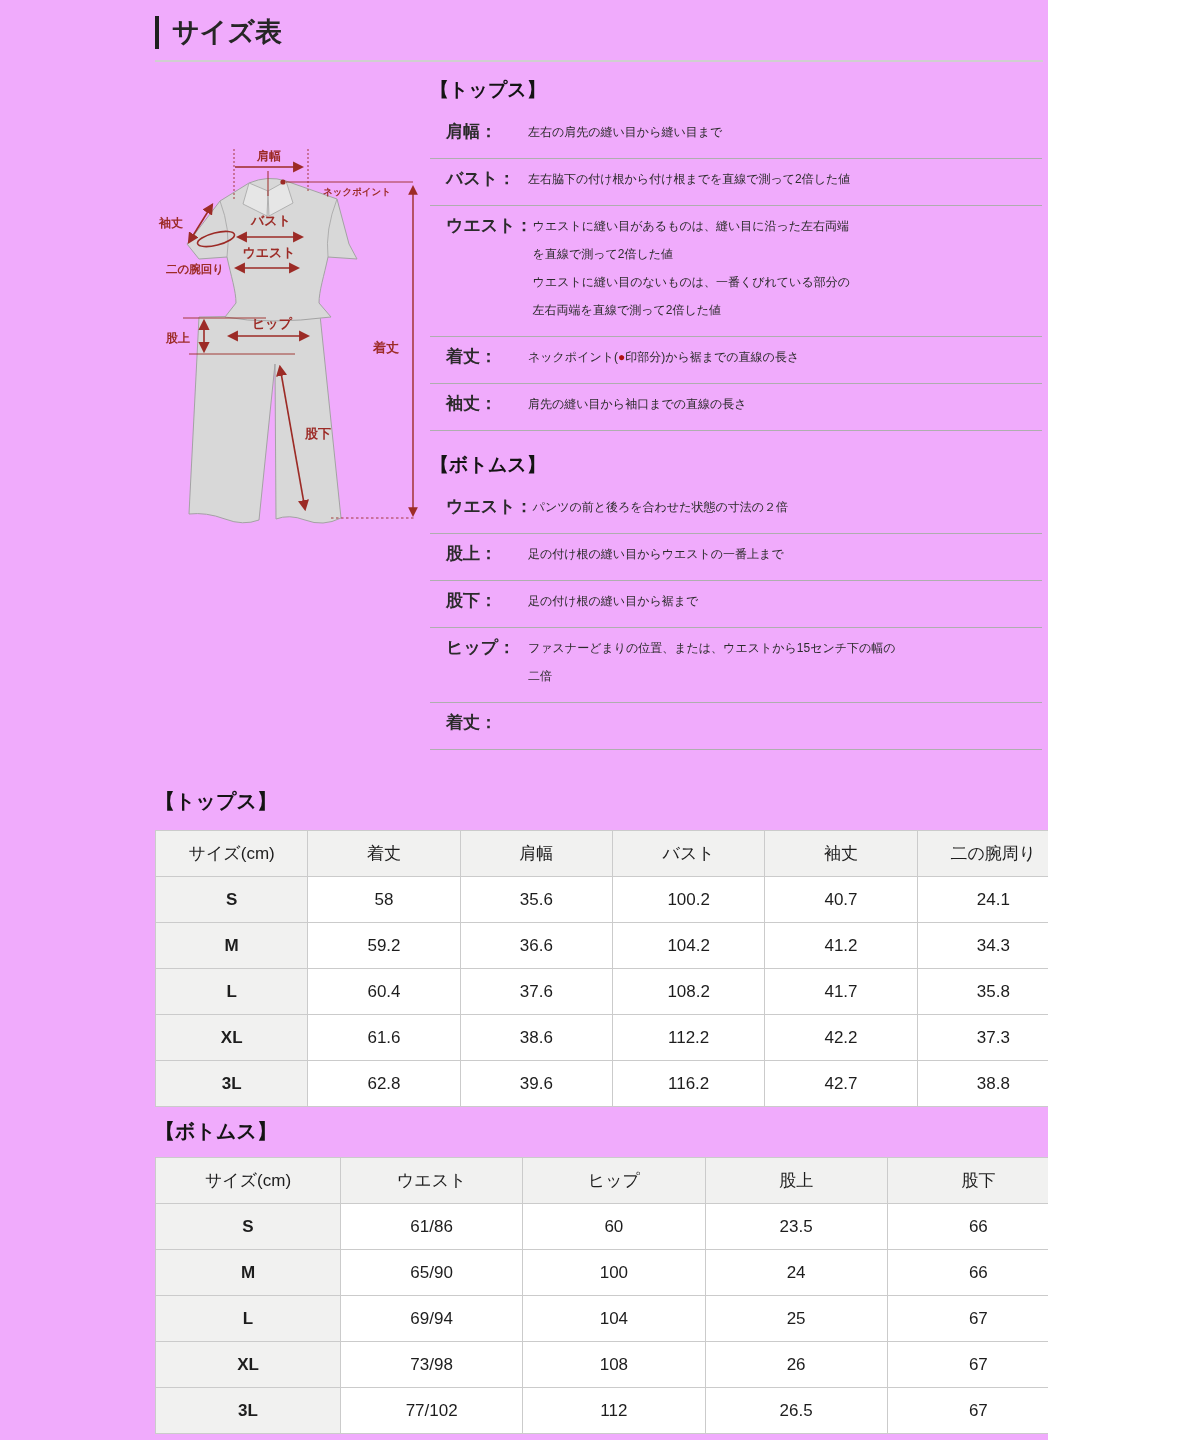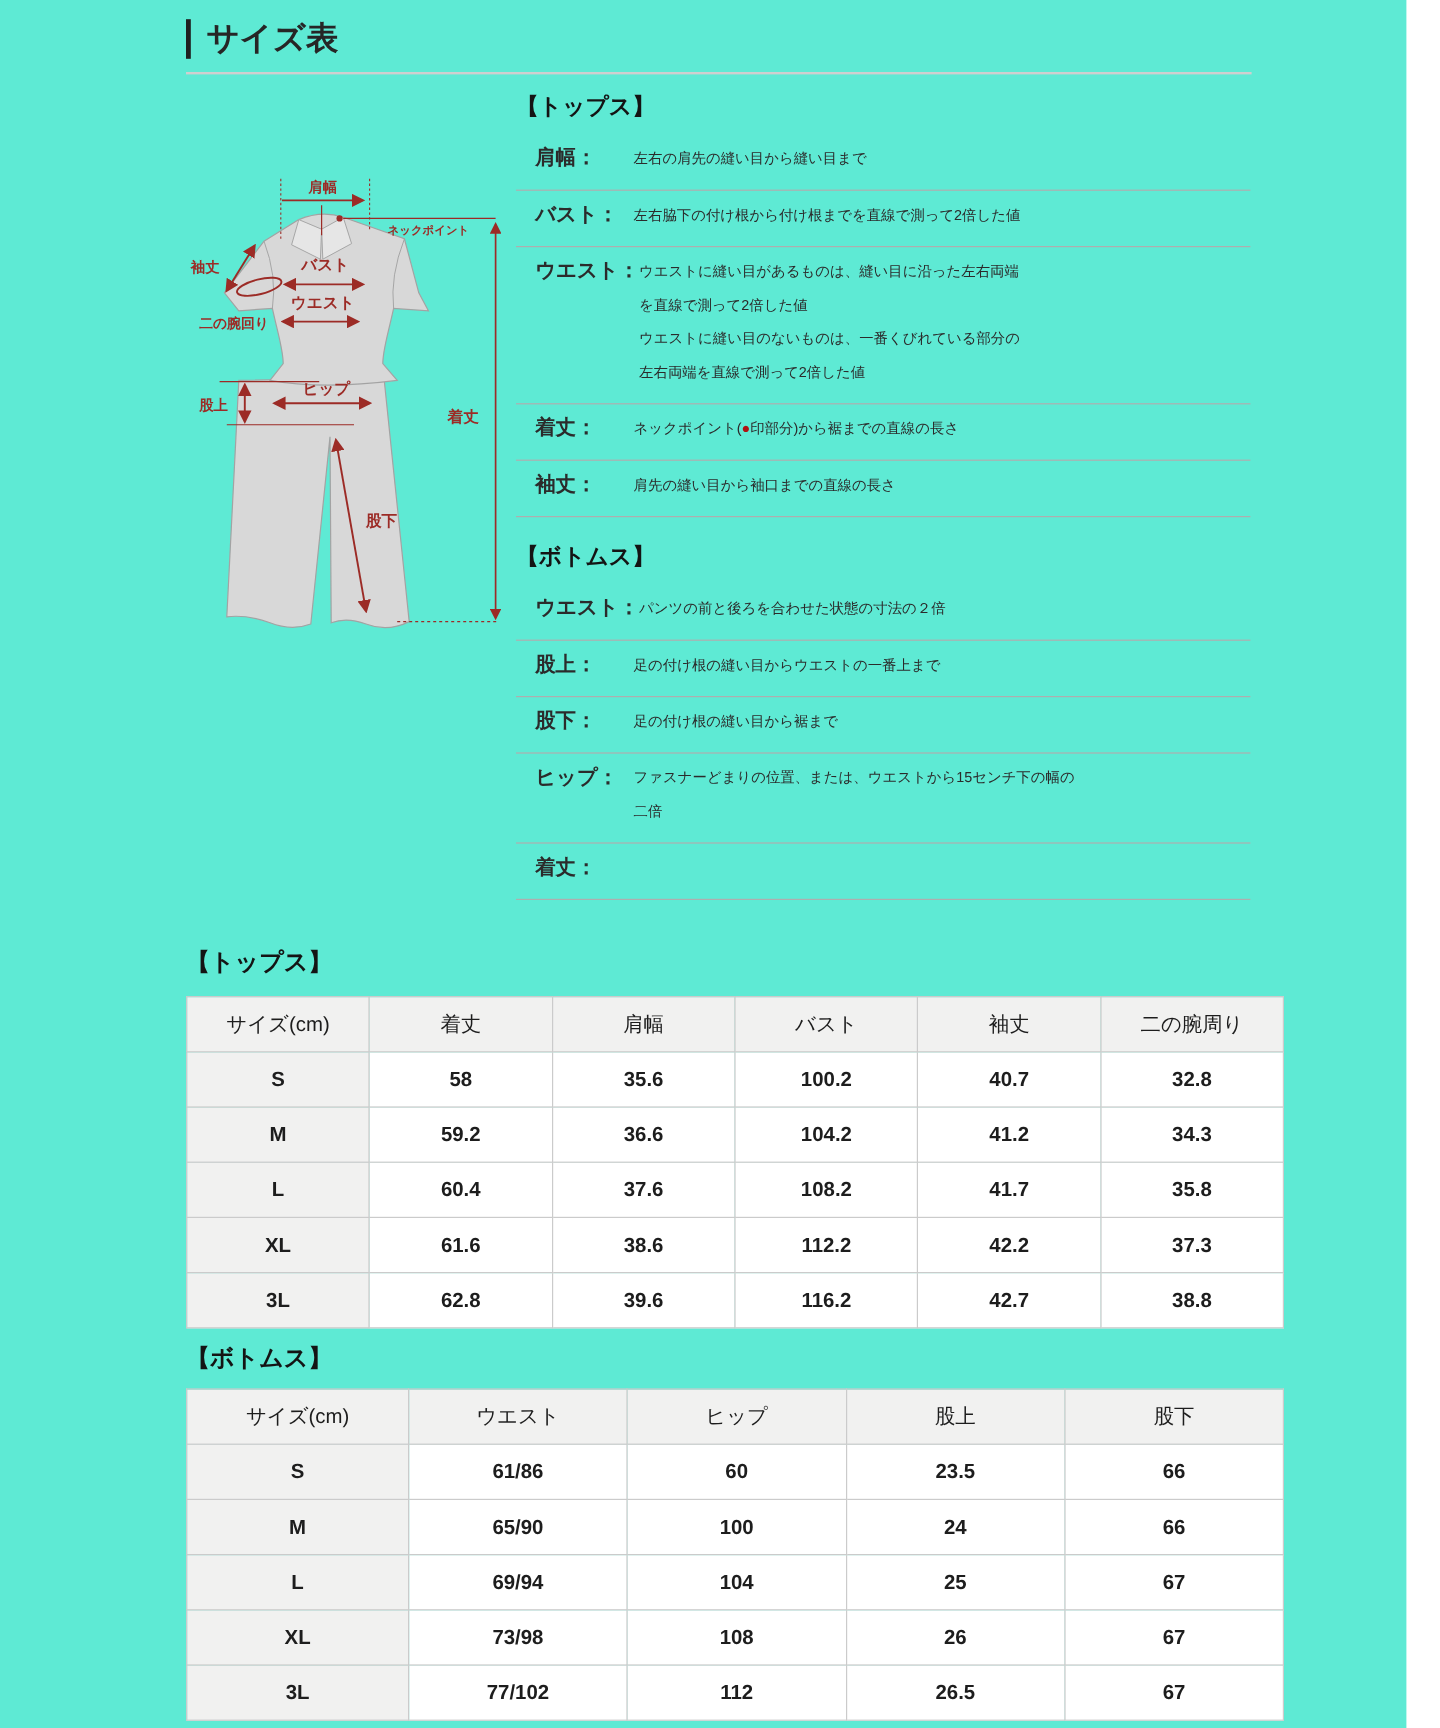--- a/index.html
+++ b/index.html
@@ -1,17 +1,17 @@
 <!DOCTYPE html>
 <html><head>
 <meta charset="utf-8">
 <style>
   html,body { margin:0; padding:0; background:#ffffff; }
   body { font-family:"Liberation Sans","DejaVu Sans",sans-serif; color:#333; }
-  .page { position:relative; width:1172px; height:1440px; background:#5eead4; overflow:hidden; }
+  .page { position:relative; width:1048px; height:1440px; background:#f0abfc; overflow:hidden; }
 
   
   .page-title {
     position:absolute; left:155px; top:16px;
     font-size:27px; font-weight:600; color:#262626;
     border-left:4px solid #1f1f1f; padding-left:13px; line-height:33px;
   }
   .title-rule {
     position:absolute; left:155px; top:60px; width:888px; height:0;
     border-top:2px solid #cfcfcf;
@@ -36,21 +36,21 @@
   .table-heading.bottoms { top:1118px; }
   table.size-table { position:absolute; left:155px; width:915px; border-collapse:collapse; table-layout:fixed; }
   table.size-table.tops { top:830px; }
   table.size-table.bottoms { top:1157px; }
   .size-table th, .size-table td {
     border:1px solid #cbcbcb; height:45px; text-align:center; vertical-align:middle;
     font-size:17px; color:#1d1d1d; padding:0;
   }
   .size-table thead th { background:#f1f1f0; font-weight:400; }
   .size-table td.size { background:#f1f1f0; font-weight:700; }
-  .size-table td.val { background:#ffffff; font-weight:700; }
+  .size-table td.val { background:#ffffff; font-weight:400; }
 </style>
 </head>
 <body>
 
 <div class="page">
 
   <div class="page-title">サイズ表</div>
   <div class="title-rule"></div>
 
   <svg class="diagram" width="290" height="450" viewBox="0 0 290 450">
@@ -197,21 +197,21 @@
         <th>二の腕周り</th>
       </tr>
     </thead>
     <tbody>
       <tr>
         <td class="size">S</td>
         <td class="val">58</td>
         <td class="val">35.6</td>
         <td class="val">100.2</td>
         <td class="val">40.7</td>
-        <td class="val">32.8</td>
+        <td class="val">24.1</td>
       </tr>
       <tr>
         <td class="size">M</td>
         <td class="val">59.2</td>
         <td class="val">36.6</td>
         <td class="val">104.2</td>
         <td class="val">41.2</td>
         <td class="val">34.3</td>
       </tr>
       <tr>

